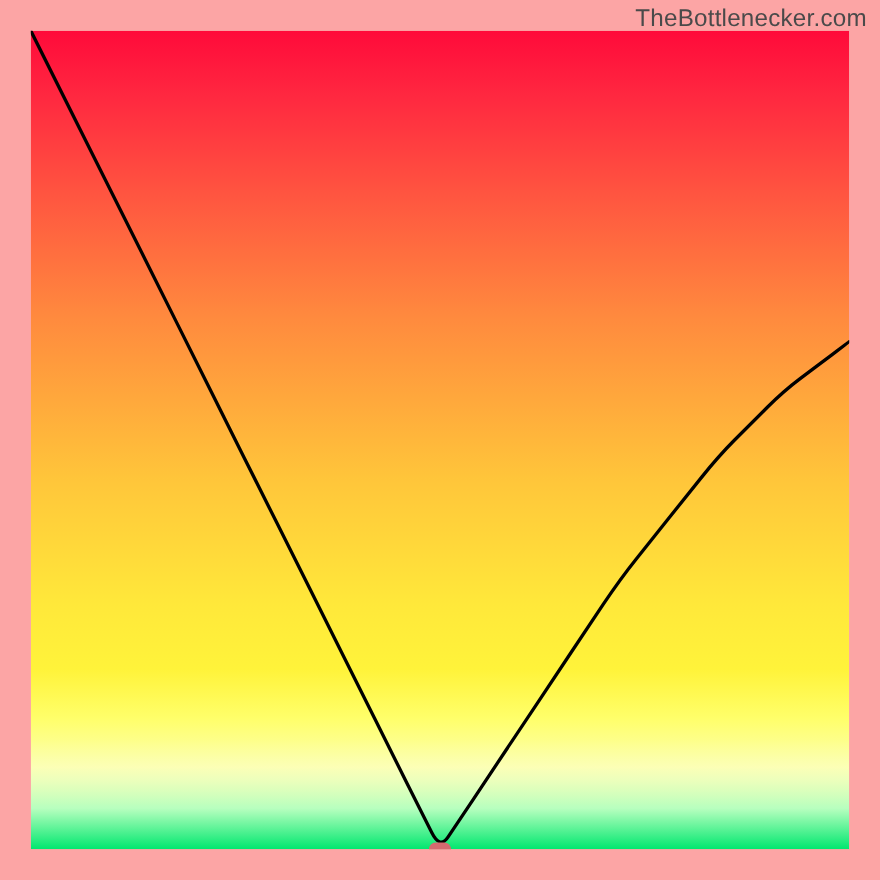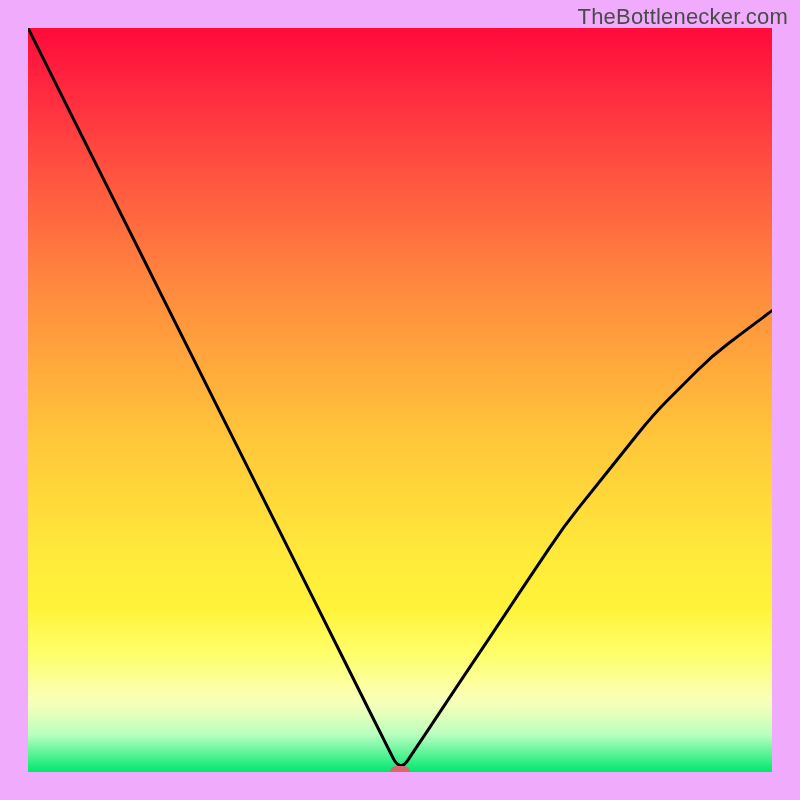--- a/index.html
+++ b/index.html
@@ -8,21 +8,21 @@
     width: 800px;
     height: 800px;
     background: #000;
     overflow: hidden;
     font-family: Arial, Helvetica, sans-serif;
   }
   .frame {
     position: relative;
     width: 800px;
     height: 800px;
-    background: #f0abfc;
+    background: #fca5a5;
   }
   .watermark {
     position: absolute;
     top: 4px;
     right: 12px;
     color: #4a4a4a;
     font-size: 22px;
     font-weight: 500;
     letter-spacing: 0.2px;
     z-index: 10;

